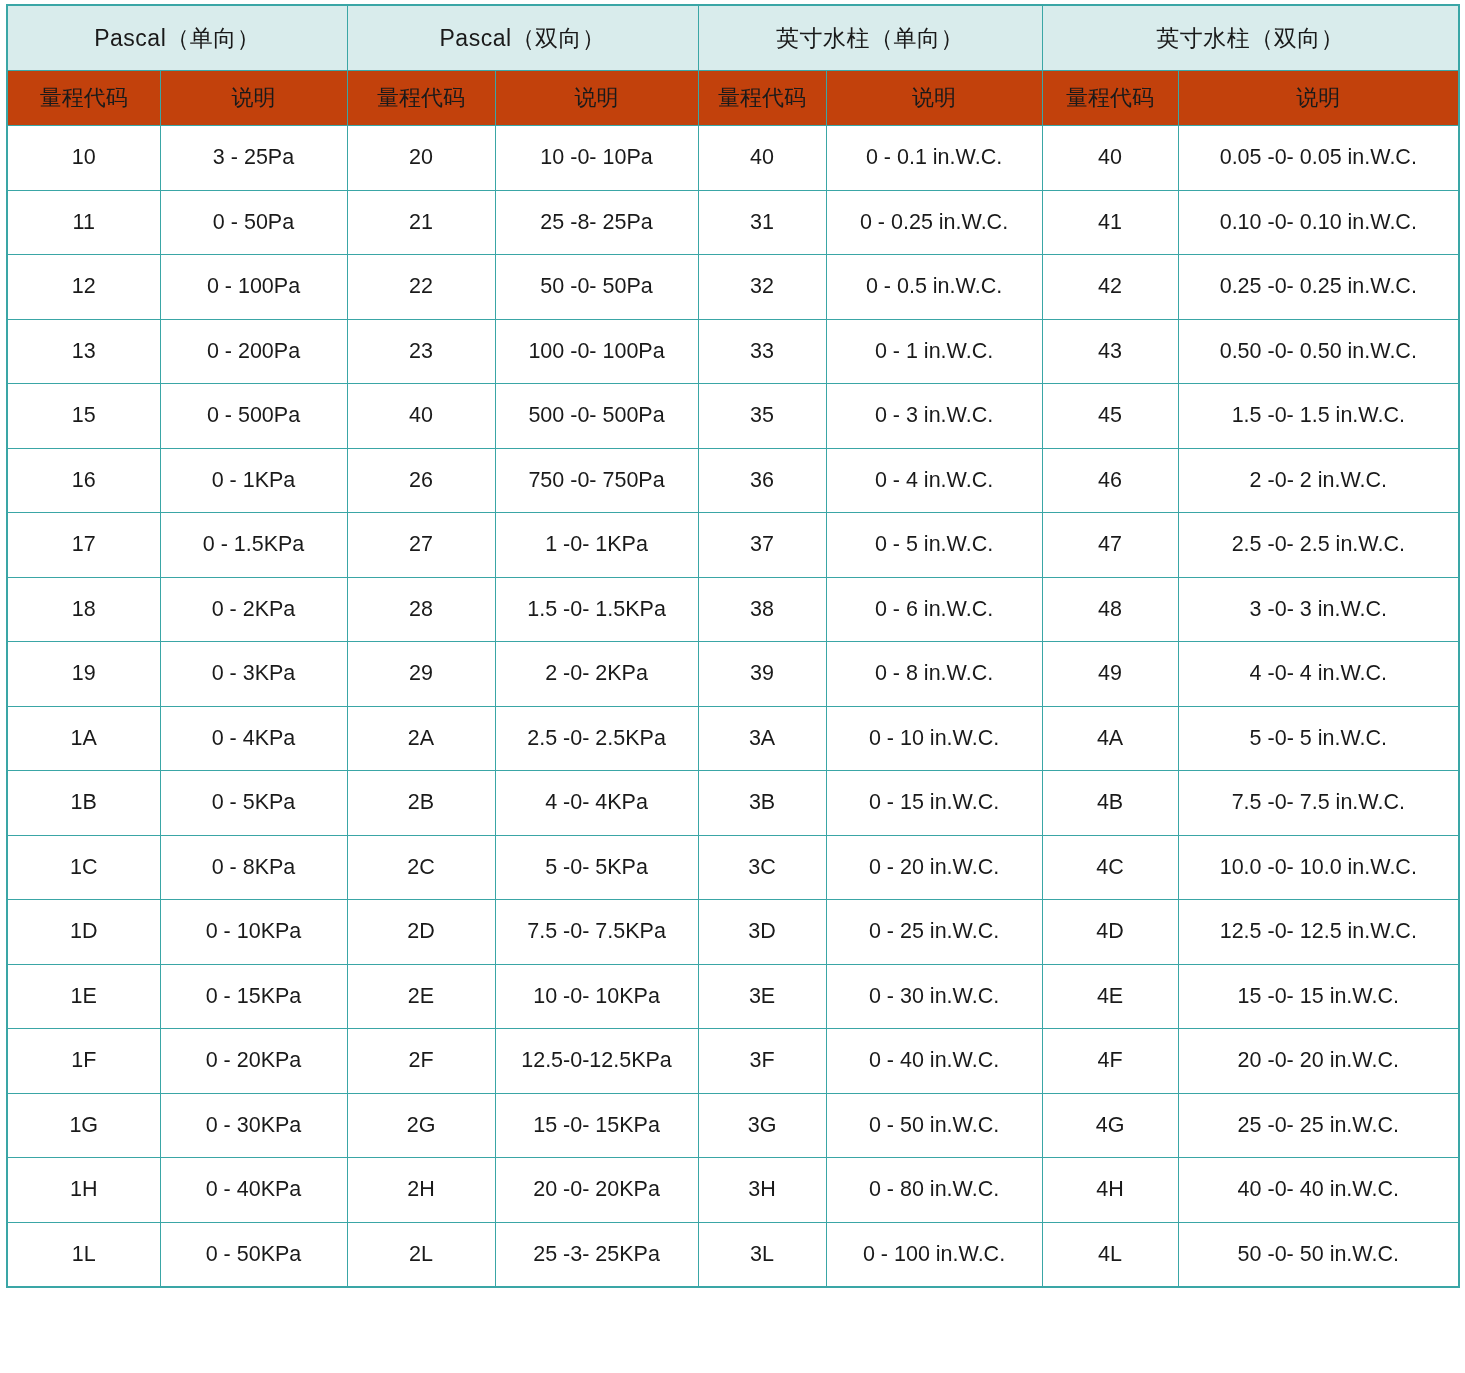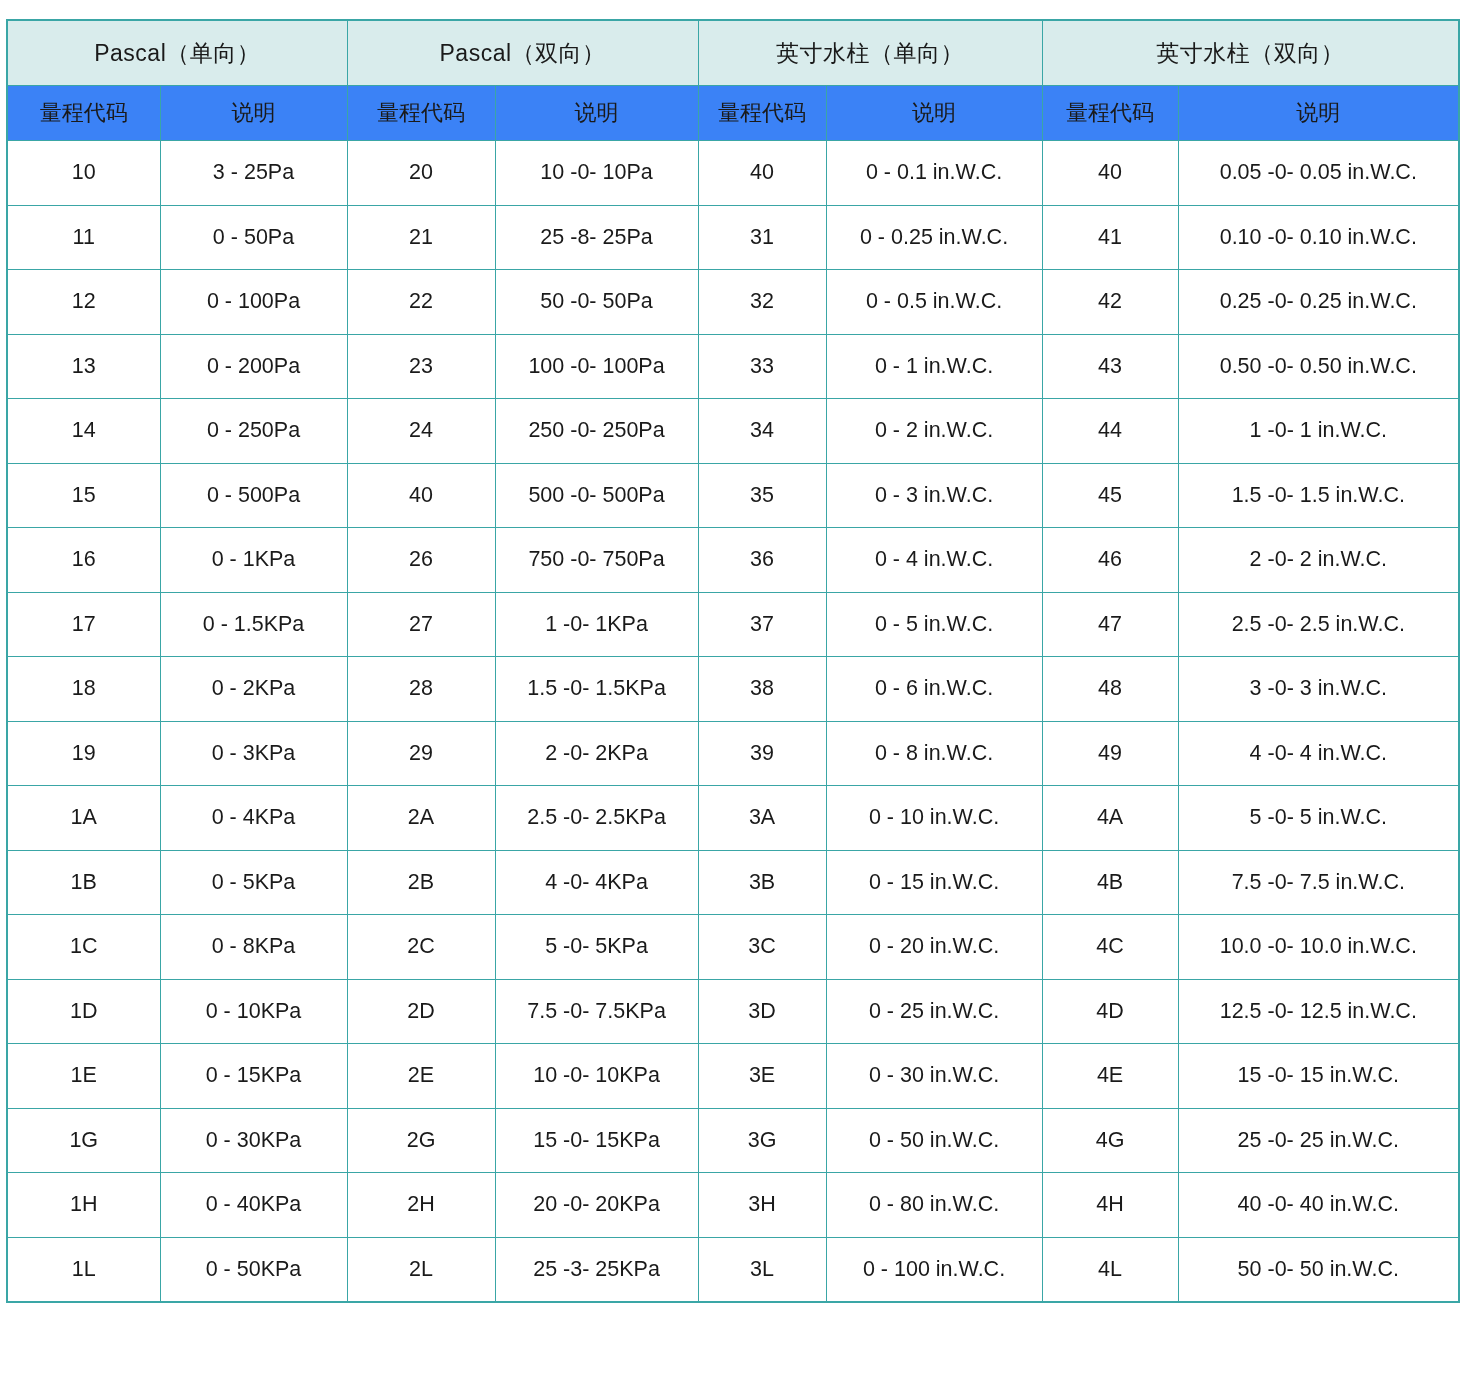--- a/index.html
+++ b/index.html
@@ -7,21 +7,21 @@
     padding: 0;
     background: #ffffff;
   }
   body {
     width: 1465px;
     height: 1373px;
     font-family: "Liberation Sans", "DejaVu Sans", sans-serif;
     color: #1a1a1a;
   }
   .table-wrap {
-    padding: 19px 6px 6px 6px;
+    padding: 4px 6px 6px 6px;
     box-sizing: border-box;
     width: 1357px;
   }
   table.range-table {
     border-collapse: collapse;
     table-layout: fixed;
     width: 1452px;
     border: 2px solid #3aa6a6;
   }
   table.range-table td,
@@ -34,21 +34,21 @@
     color: #1a1a1a;
     padding: 0;
   }
   tr.group-header th {
     background: #d9ecec;
     height: 64px;
     font-size: 23px;
     letter-spacing: 0.5px;
   }
   tr.sub-header th {
-    background: #3b82f6;
+    background: #c2410c;
     height: 54px;
     font-size: 22px;
   }
   tr.data-row td {
     height: 63.5px;
     background: #ffffff;
     font-size: 21.5px;
   }
   
   col.c-code { width: 153px; }
@@ -128,30 +128,20 @@
           <td>13</td>
           <td>0 - 200Pa</td>
           <td>23</td>
           <td>100 -0- 100Pa</td>
           <td>33</td>
           <td>0 - 1 in.W.C.</td>
           <td>43</td>
           <td>0.50 -0- 0.50 in.W.C.</td>
         </tr>
         <tr class="data-row">
-          <td>14</td>
-          <td>0 - 250Pa</td>
-          <td>24</td>
-          <td>250 -0- 250Pa</td>
-          <td>34</td>
-          <td>0 - 2 in.W.C.</td>
-          <td>44</td>
-          <td>1 -0- 1 in.W.C.</td>
-        </tr>
-        <tr class="data-row">
           <td>15</td>
           <td>0 - 500Pa</td>
           <td>40</td>
           <td>500 -0- 500Pa</td>
           <td>35</td>
           <td>0 - 3 in.W.C.</td>
           <td>45</td>
           <td>1.5 -0- 1.5 in.W.C.</td>
         </tr>
         <tr class="data-row">
@@ -238,20 +228,30 @@
           <td>1E</td>
           <td>0 - 15KPa</td>
           <td>2E</td>
           <td>10 -0- 10KPa</td>
           <td>3E</td>
           <td>0 - 30 in.W.C.</td>
           <td>4E</td>
           <td>15 -0- 15 in.W.C.</td>
         </tr>
         <tr class="data-row">
+          <td>1F</td>
+          <td>0 - 20KPa</td>
+          <td>2F</td>
+          <td>12.5-0-12.5KPa</td>
+          <td>3F</td>
+          <td>0 - 40 in.W.C.</td>
+          <td>4F</td>
+          <td>20 -0- 20 in.W.C.</td>
+        </tr>
+        <tr class="data-row">
           <td>1G</td>
           <td>0 - 30KPa</td>
           <td>2G</td>
           <td>15 -0- 15KPa</td>
           <td>3G</td>
           <td>0 - 50 in.W.C.</td>
           <td>4G</td>
           <td>25 -0- 25 in.W.C.</td>
         </tr>
         <tr class="data-row">

